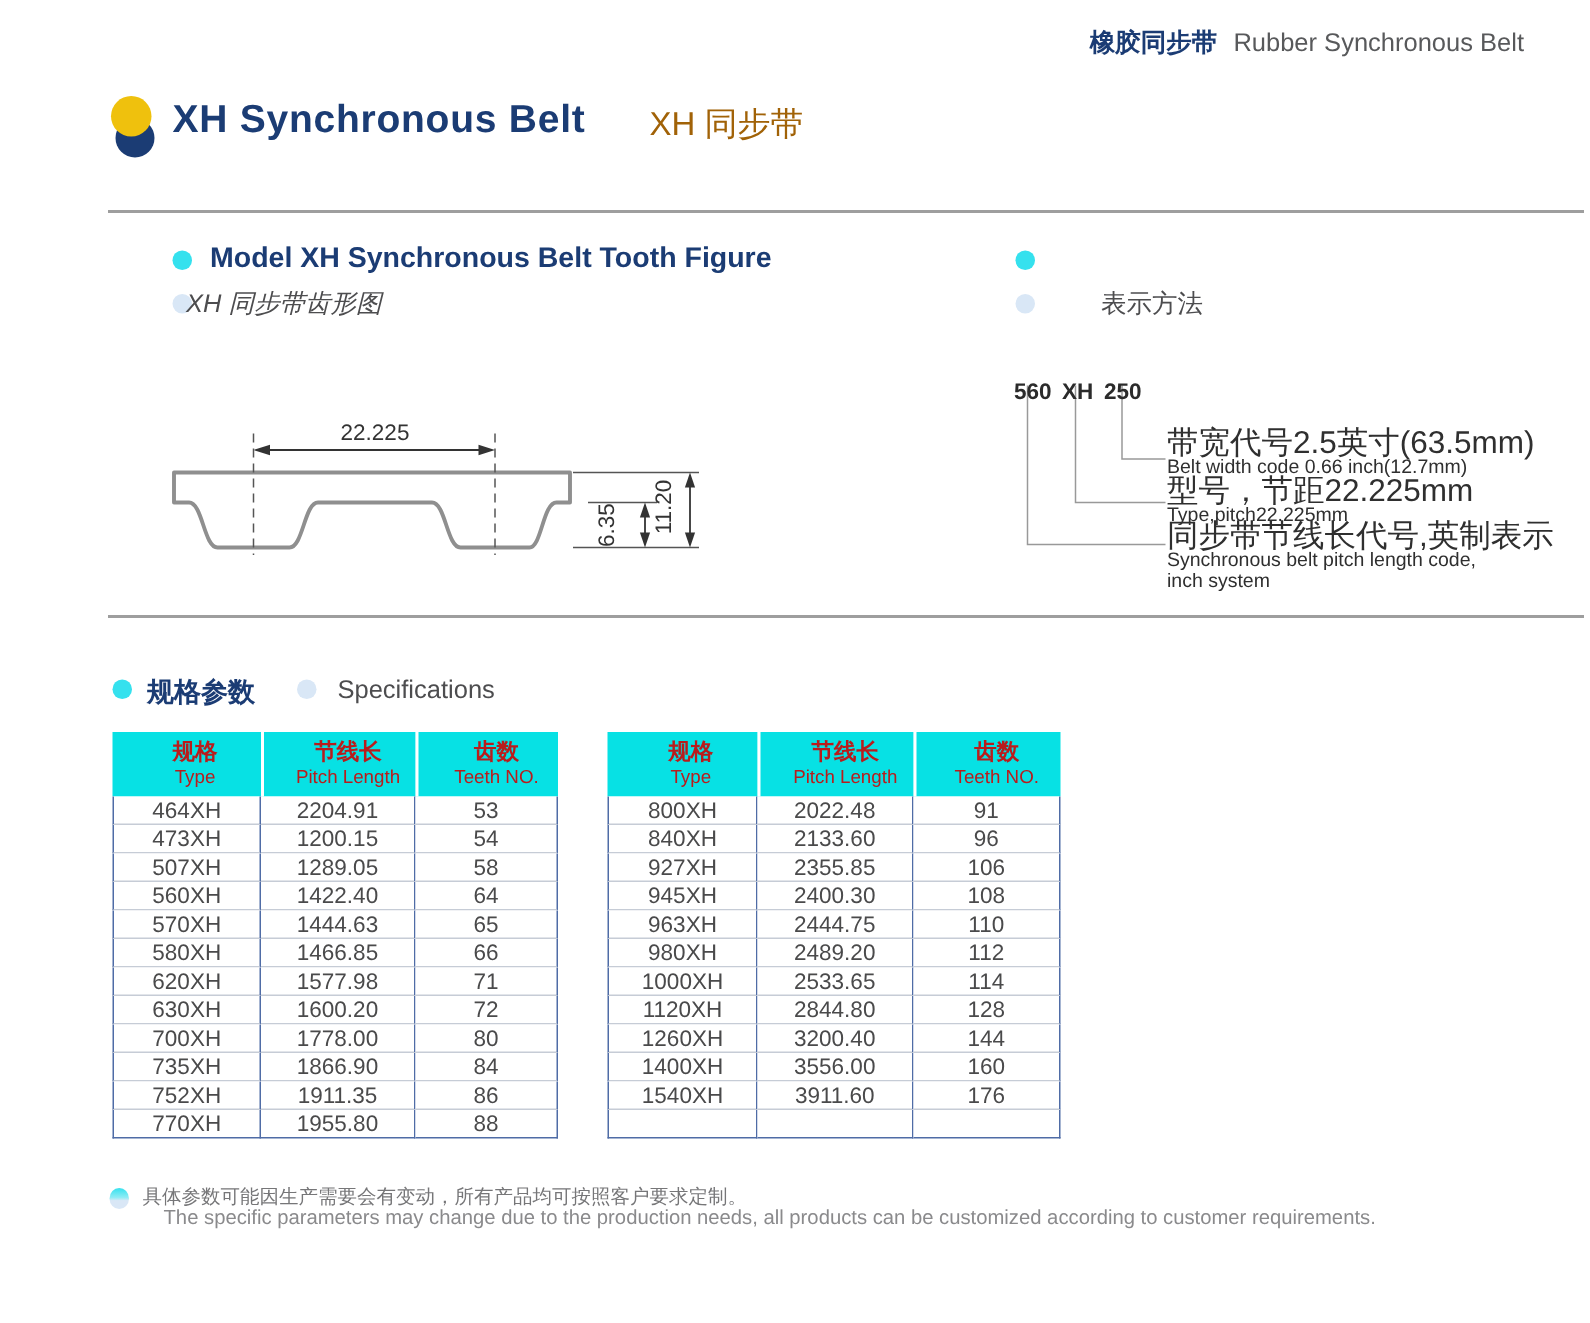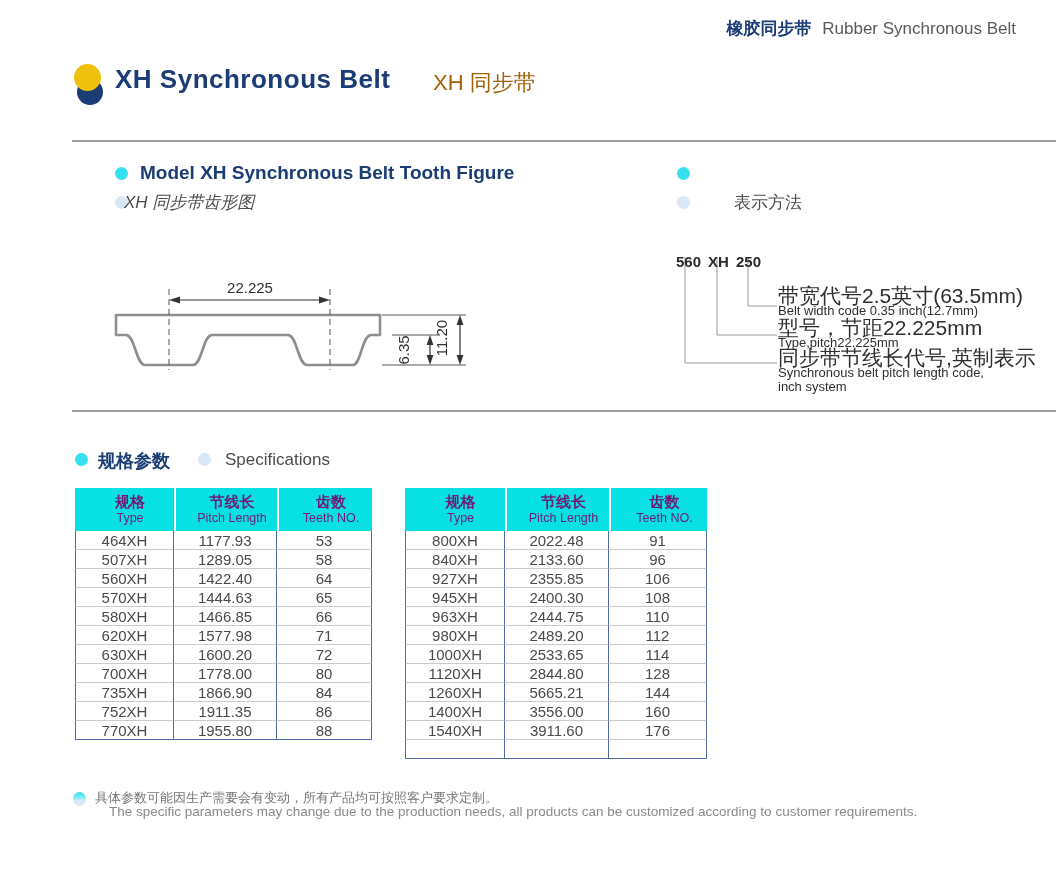--- a/index.html
+++ b/index.html
@@ -55,21 +55,21 @@
 
   
   .spec-head-zh { position: absolute; left: 98px; top: 449px; font-size: 18px; font-weight: bold; color: #1b3c74; }
   .spec-head-en { position: absolute; left: 225px; top: 450px; font-size: 17px; color: #4d4d4f; }
 
   
   .spec-table { position: absolute; border-collapse: separate; border-spacing: 0; table-layout: fixed; }
   .spec-table-1 { left: 75px; top: 488px; width: 297px; }
   .spec-table-2 { left: 405px; top: 488px; width: 302px; }
   .spec-table th {
-    background: #07e1e4; color: #701a75; font-weight: 600;
+    background: #07e1e4; color: #b91c1c; font-weight: 600;
     height: 43px; padding: 2px 0 3px 11px; vertical-align: middle;
   }
   .spec-table th + th { border-left: 2px solid #ffffff; }
   .spec-table th .h-zh { font-size: 15px; line-height: 19px; font-weight: 600; }
   .spec-table th .h-en { font-size: 12.5px; line-height: 15px; font-weight: 400; }
   .spec-table td {
     height: 19px; font-size: 15px; color: #4a4a4b; text-align: center;
     line-height: 17px; padding: 0;
     border-bottom: 1px solid #c6ccd6;
     border-right: 1.5px solid #4f6ca6;
@@ -141,21 +141,21 @@
     <svg class="rep-lines" width="390" height="170" viewBox="0 0 390 170">
       <path d="M88 24 V73 H117" fill="none" stroke="#999" stroke-width="1"></path>
       <path d="M57 24 V102 H117" fill="none" stroke="#999" stroke-width="1"></path>
       <path d="M25 24 V130 H117" fill="none" stroke="#999" stroke-width="1"></path>
     </svg>
     <span class="rep-code rep-code-1">560</span>
     <span class="rep-code rep-code-2">XH</span>
     <span class="rep-code rep-code-3">250</span>
     <div class="rep-note rep-note-1">
       <div class="note-zh">带宽代号2.5英寸(63.5mm)</div>
-      <div class="note-en">Belt width code 0.35 inch(12.7mm)</div>
+      <div class="note-en">Belt width code 0.66 inch(12.7mm)</div>
     </div>
     <div class="rep-note rep-note-2">
       <div class="note-zh">型号，节距22.225mm</div>
       <div class="note-en">Type,pitch22.225mm</div>
     </div>
     <div class="rep-note rep-note-3">
       <div class="note-zh">同步带节线长代号,英制表示</div>
       <div class="note-en">Synchronous belt pitch length code,</div>
       <div class="note-en">inch system</div>
     </div>
@@ -186,22 +186,27 @@
         </th>
         <th>
           <div class="h-zh">齿数</div>
           <div class="h-en">Teeth NO.</div>
         </th>
       </tr>
     </thead>
     <tbody>
         <tr>
           <td>464XH</td>
-          <td>1177.93</td>
+          <td>2204.91</td>
           <td>53</td>
+        </tr>
+        <tr>
+          <td>473XH</td>
+          <td>1200.15</td>
+          <td>54</td>
         </tr>
         <tr>
           <td>507XH</td>
           <td>1289.05</td>
           <td>58</td>
         </tr>
         <tr>
           <td>560XH</td>
           <td>1422.40</td>
           <td>64</td>
@@ -307,21 +312,21 @@
           <td>2533.65</td>
           <td>114</td>
         </tr>
         <tr>
           <td>1120XH</td>
           <td>2844.80</td>
           <td>128</td>
         </tr>
         <tr>
           <td>1260XH</td>
-          <td>5665.21</td>
+          <td>3200.40</td>
           <td>144</td>
         </tr>
         <tr>
           <td>1400XH</td>
           <td>3556.00</td>
           <td>160</td>
         </tr>
         <tr>
           <td>1540XH</td>
           <td>3911.60</td>

